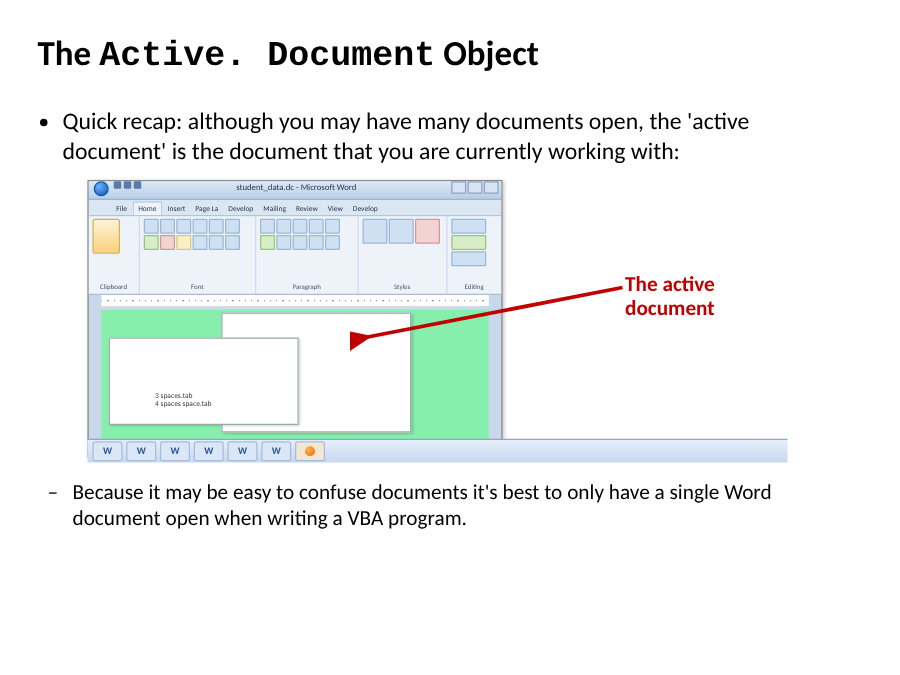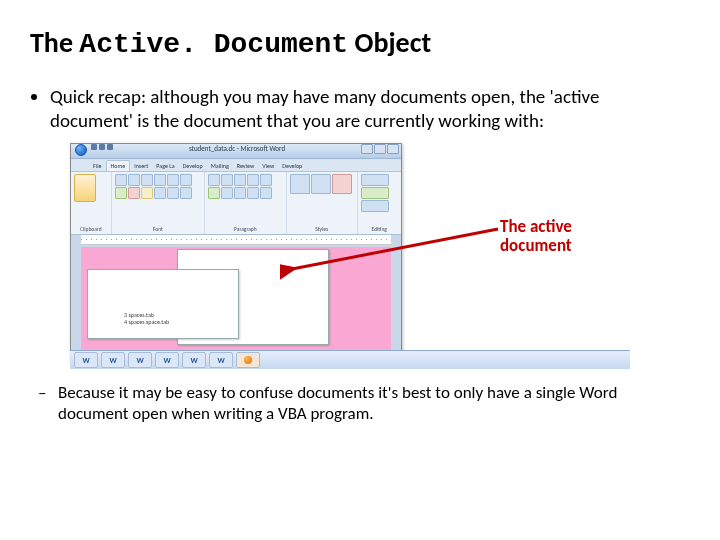--- a/index.html
+++ b/index.html
@@ -27,21 +27,21 @@
   .grp{border-right:1px solid #d0dcec;padding:2px 3px;display:flex;flex-direction:column;justify-content:space-between}
   .grp .icons{display:flex;flex-wrap:wrap;gap:1px;align-content:flex-start}
   .bigico{width:20px;height:26px;background:linear-gradient(#fff3d6,#f7d27a);border:1px solid #d6b24a;border-radius:2px}
   .smico{width:10px;height:10px;background:#cfe0f2;border:1px solid #9db8d6;border-radius:1px}
   .smico.b{background:#d8ecc8;border-color:#9cc47c}
   .smico.r{background:#f3d2d2;border-color:#d49a9a}
   .smico.y{background:#f7efc8;border-color:#d6c97a}
   .glabel{font-size:5.5px;text-align:center;color:#46556a}
   .ruler{height:9px;background:#fff;border-bottom:1px solid #c9c9c9;margin:0 10px;position:relative}
   .ruler:before{content:"";position:absolute;left:0;right:0;top:4px;height:1px;background:repeating-linear-gradient(90deg,#999 0,#999 1px,transparent 1px,transparent 5px)}
-  .docs{position:relative;height:108px;margin:2px 10px 0;background:#f9a8d4}
+  .docs{position:relative;height:108px;margin:2px 10px 0;background:#86efac}
   .page{position:absolute;background:#fff;border:1px solid #9aa;box-shadow:1px 1px 2px rgba(0,0,0,.2)}
   .page.back{left:96px;top:2px;width:150px;height:94px}
   .page.front{left:6px;top:22px;width:150px;height:68px}
   .page.front .tinytext{position:absolute;left:36px;top:42px;font-size:6px;color:#444;line-height:1.2}
   .status{position:absolute;left:0;right:0;bottom:0;height:12px;background:linear-gradient(#d7e4f3,#bcd0e8);border-top:1px solid #9db5d2;display:flex;align-items:center;padding:0 4px;gap:4px}
   .status span{font-size:6px;color:#2a3a50}
   .status .slider{margin-left:auto;width:50px;height:4px;background:#aac0db;border-radius:2px;position:relative}
   .status .slider:after{content:"";position:absolute;right:4px;top:-2px;width:4px;height:8px;background:#5a7ba8;border-radius:1px}
   .taskbar{position:absolute;left:0;right:0;bottom:-1px;height:18px;background:linear-gradient(#e6eefb,#c7d8ef);border-top:1px solid #8ca9cc;display:flex;align-items:center;padding:0 4px;gap:3px}
   .tb{width:22px;height:14px;background:#dbe7f6;border:1px solid #a6bdd9;border-radius:2px;display:flex;align-items:center;justify-content:center}

